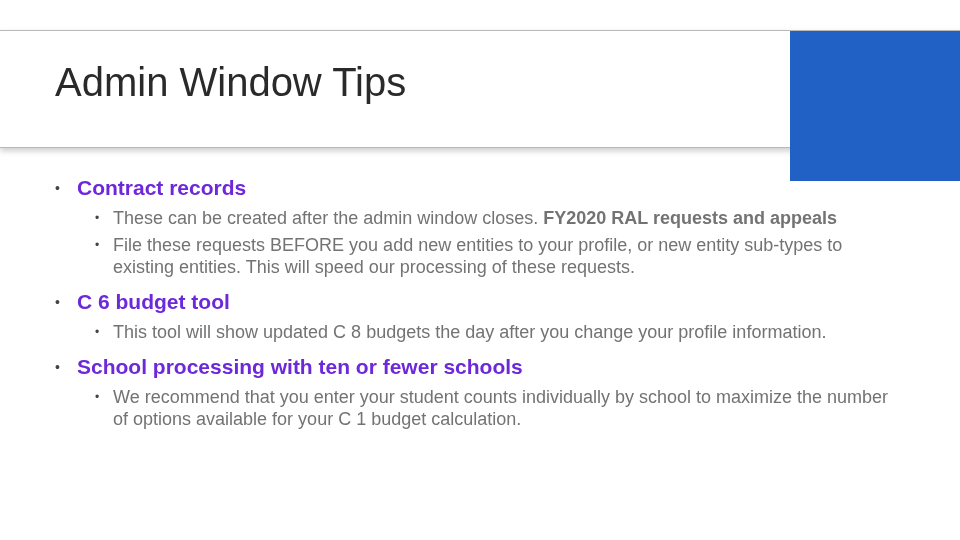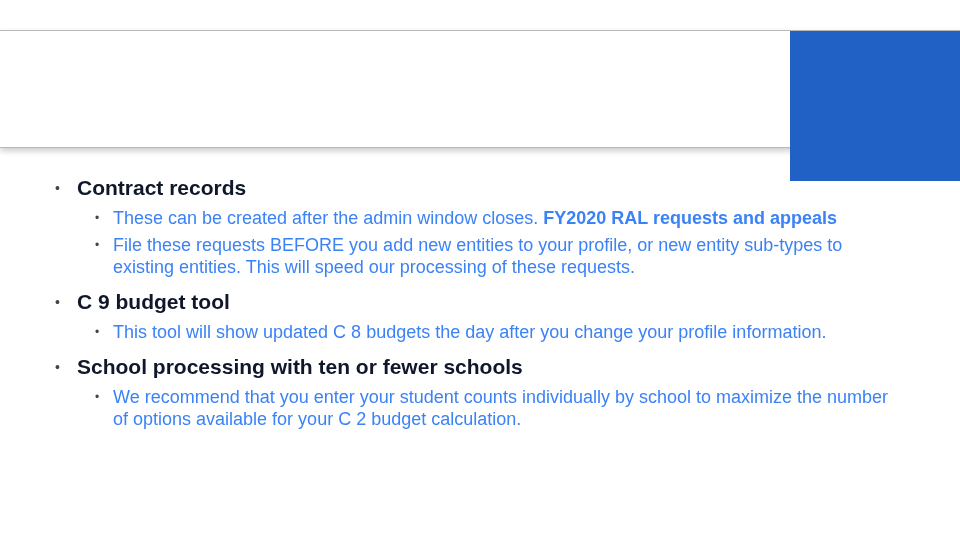--- a/index.html
+++ b/index.html
@@ -69,54 +69,55 @@
     flex: 0 0 auto;
     width: 22px;
     font-size: 14px;
     line-height: 26px;
     color: #444;
   }
   .lvl1 > li > .row > .text {
     flex: 1 1 auto;
     font-size: 21px;
     font-weight: bold;
-    color: #0f172a;
+    color: #6d28d9;
     padding-top: 0px;
   }
   .lvl2 {
     margin-top: 6px;
     margin-left: 40px;
   }
   .lvl2 > li {
     display: flex;
     margin-bottom: 4px;
   }
   .lvl2 > li > .bullet {
     flex: 0 0 auto;
     width: 18px;
     font-size: 12px;
     line-height: 22px;
     color: #444;
   }
   .lvl2 > li > .text {
     flex: 1 1 auto;
     font-size: 18px;
-    color: #3b82f6;
+    color: #737373;
   }
   .b { font-weight: bold; }
 </style>
 </head>
 <body>
 
 <div class="slide">
 
   <div class="header-band">
     <div class="header-accent"></div>
   </div>
 
+  <div class="title">Admin Window Tips</div>
 
   <div class="content">
     <ul class="lvl1">
 
       <li>
         <div class="row">
           <span class="bullet">•</span>
           <span class="text">Contract records</span>
         </div>
         <ul class="lvl2">
@@ -131,42 +132,42 @@
             <span class="text">
               <span>File these requests BEFORE you add new entities to your profile, or new entity sub-types to existing entities. This will speed our processing of these requests.</span><span class="b"></span><span></span>
             </span>
           </li>
         </ul>
       </li>
 
       <li>
         <div class="row">
           <span class="bullet">•</span>
-          <span class="text">C 9 budget tool</span>
+          <span class="text">C 6 budget tool</span>
         </div>
         <ul class="lvl2">
           <li>
             <span class="bullet">•</span>
             <span class="text">
               <span>This tool will show updated C 8 budgets the day after you change your profile information.</span><span class="b"></span><span></span>
             </span>
           </li>
         </ul>
       </li>
 
       <li>
         <div class="row">
           <span class="bullet">•</span>
           <span class="text">School processing with ten or fewer schools</span>
         </div>
         <ul class="lvl2">
           <li>
             <span class="bullet">•</span>
             <span class="text">
-              <span>We recommend that you enter your student counts individually by school to maximize the number of options available for your C 2 budget calculation.</span><span class="b"></span><span></span>
+              <span>We recommend that you enter your student counts individually by school to maximize the number of options available for your C 1 budget calculation.</span><span class="b"></span><span></span>
             </span>
           </li>
         </ul>
       </li>
 
     </ul>
   </div>
 
 </div>
 

